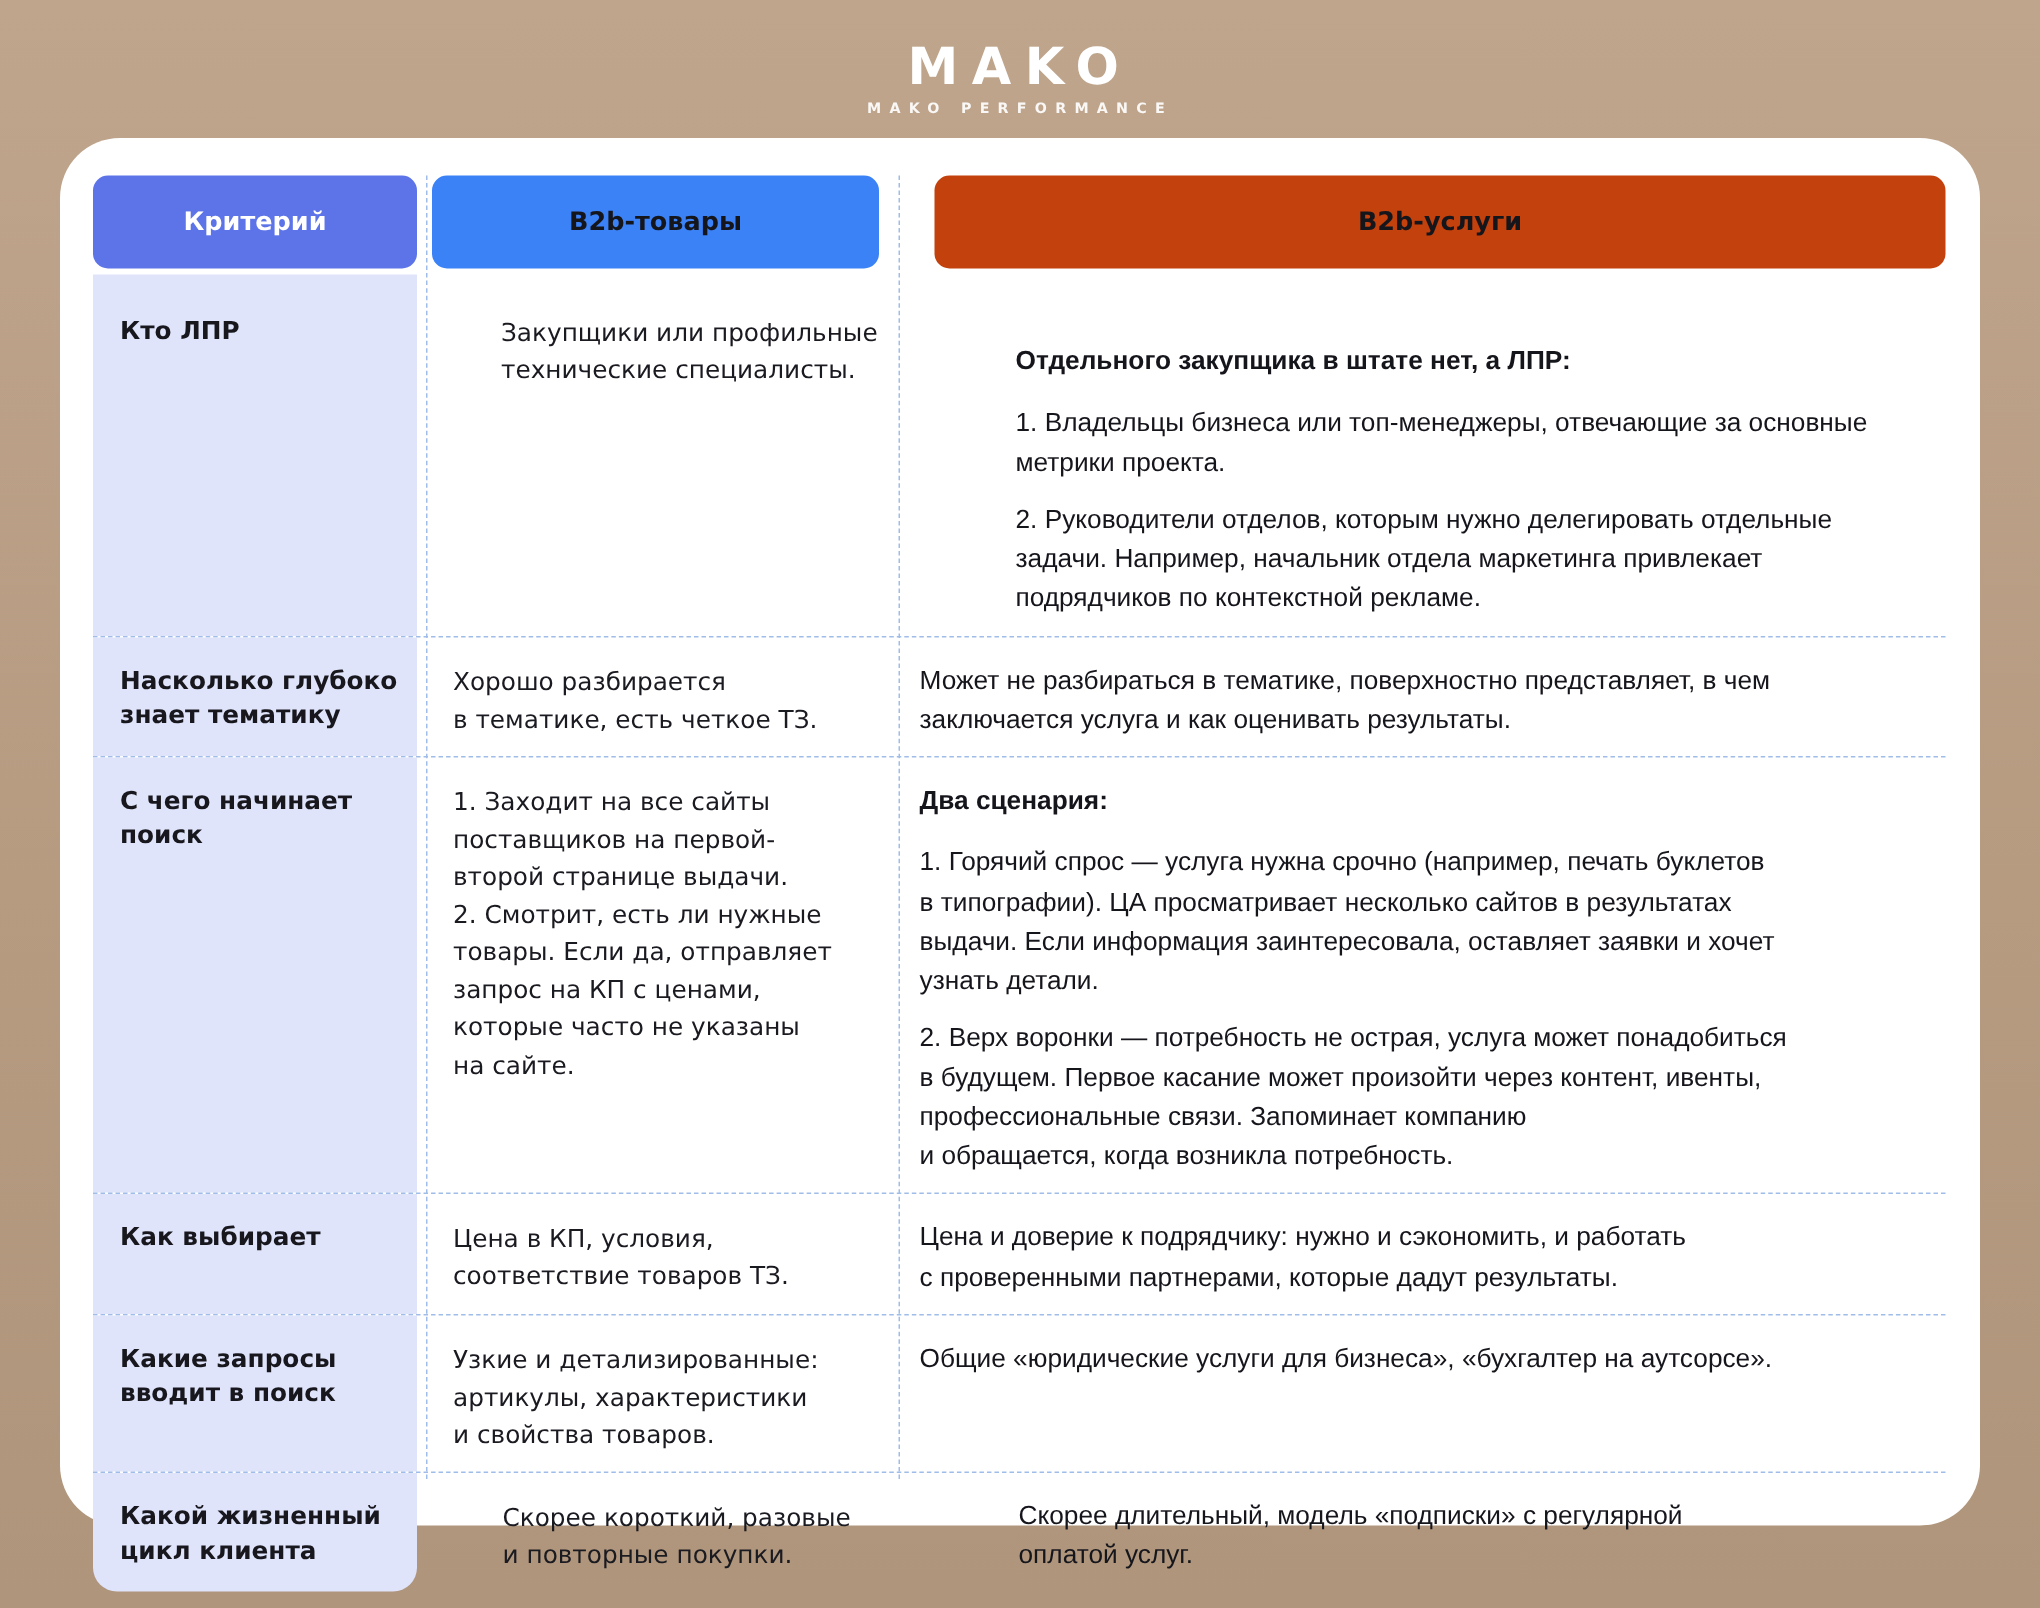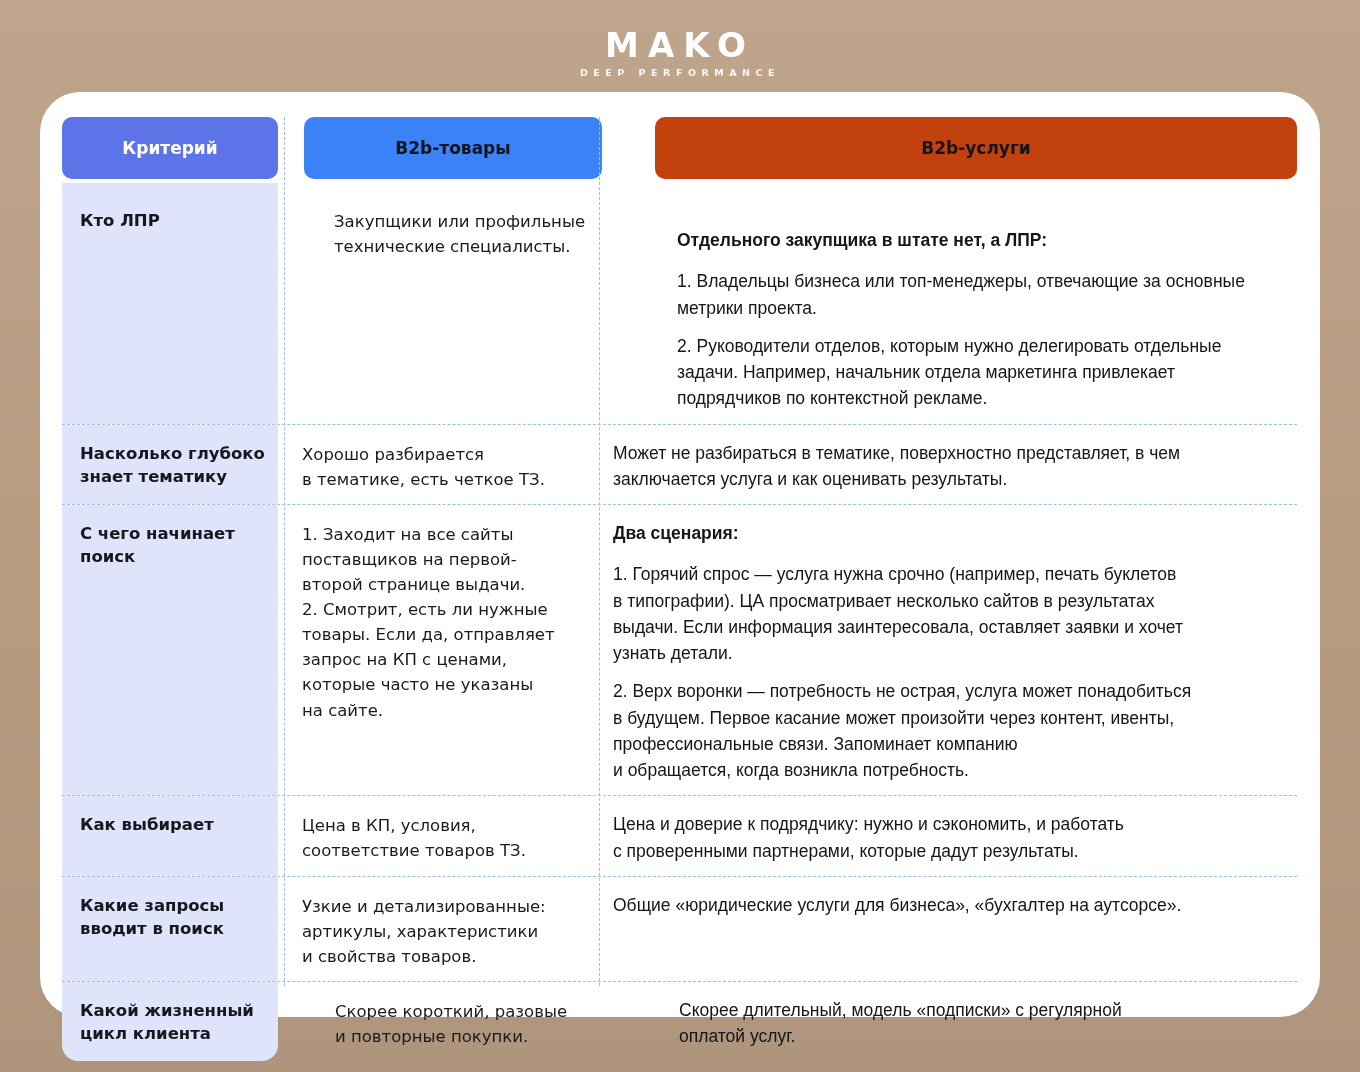--- a/index.html
+++ b/index.html
@@ -27,21 +27,21 @@
     background:#fff; border-radius:40px; padding:25px 23px 0 22px;
   }
   .table { position:relative; width:100%; height:869px; }
   .vline {
     position:absolute; top:0; bottom:0; width:0;
     border-left:1.5px dashed #9fbde8; z-index:3; pointer-events:none;
   }
   .vline-1 { left:222px; }
   .vline-2 { left:537px; }
   
-  .thead { display:grid; grid-template-columns:216px 319px 1fr; margin-bottom:4px;gap:16px; }
+  .thead { display:grid; grid-template-columns:216px 319px 1fr; margin-bottom:4px; }
   .th {
     height:62px; border-radius:10px; display:flex; align-items:center;
     justify-content:center; font-weight:bold; font-size:17px;
   }
   .th-criterion { background:#5d74e9; color:#ffffff; }
   .th-goods    { background:#3b82f6; color:#15151c; margin-left:10px; margin-right:11px; }
   .th-services { background:#c2410c; color:#15151c; margin-left:26px; }
   
   .row { display:grid; grid-template-columns:216px 319px 1fr; position:relative; }
   .row + .row { border-top:1.5px dashed #9fbde8; }
@@ -67,21 +67,21 @@
   }
   .row-1 .c3 { padding-top:44px; }
   .c2 p, .c3 p { margin:0 0 12px 0; white-space:pre-line; }
   .c3 p.lead { font-weight:bold; margin-bottom:15px; }
 </style>
 </head>
 <body>
 
 <div class="logo">
   <div class="logo-title">MAKO</div>
-  <div class="logo-sub">DEEP PERFORMANCE</div>
+  <div class="logo-sub">MAKO PERFORMANCE</div>
 </div>
 
 <div class="card">
   <div class="table">
     <div class="vline vline-1"></div>
     <div class="vline vline-2"></div>
 
     <div class="thead">
       <div class="th th-criterion">Критерий</div>
       <div class="th th-goods">B2b-товары</div>

